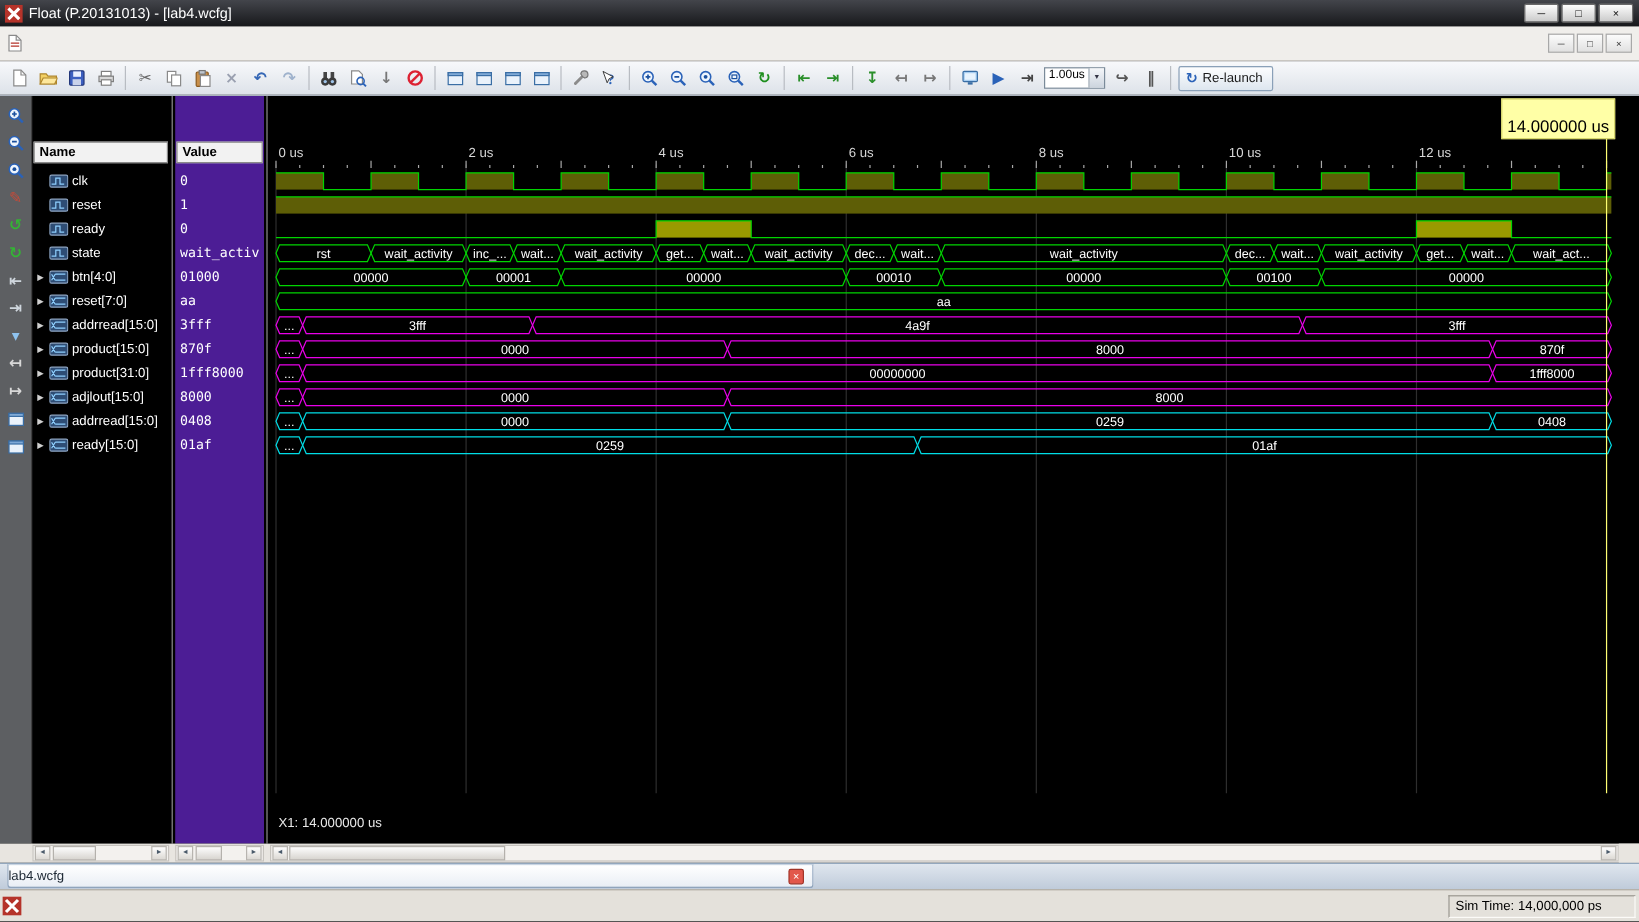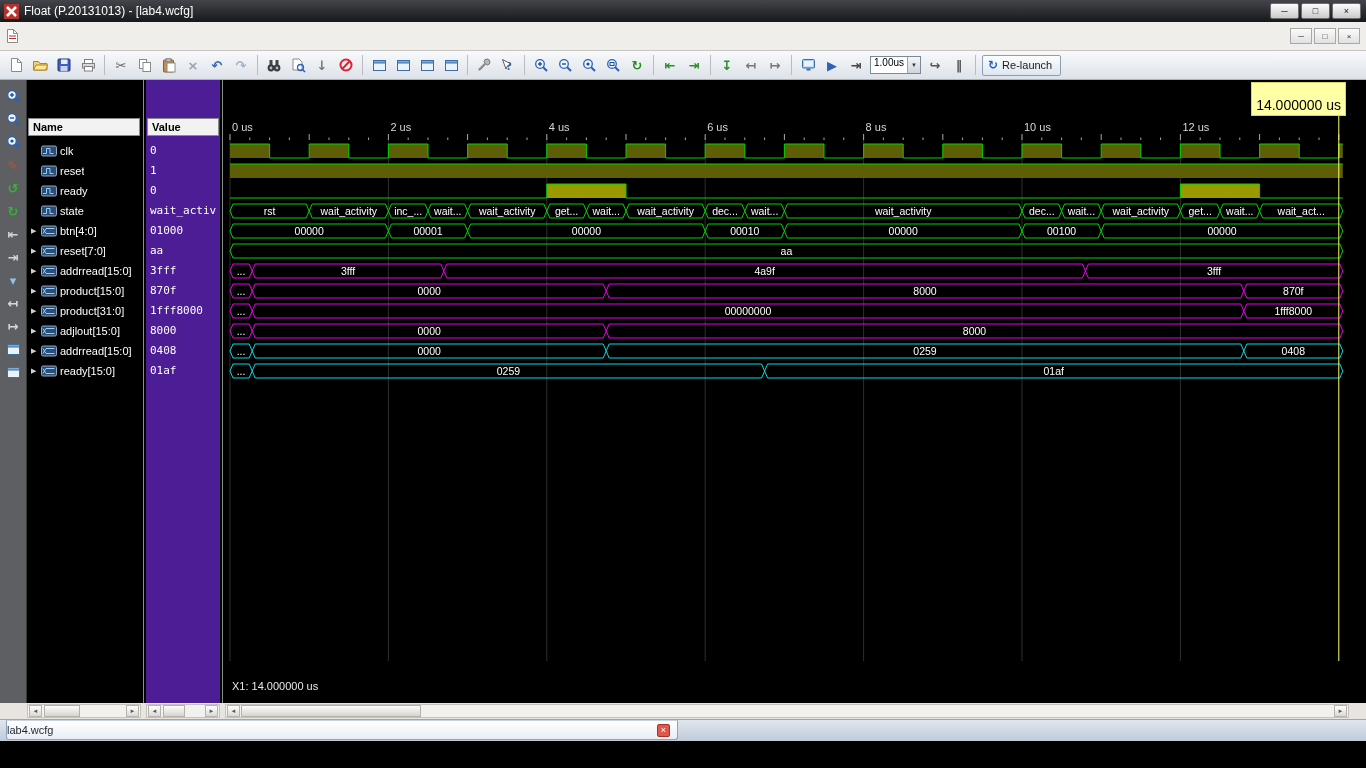--- a/index.html
+++ b/index.html
@@ -758,14 +758,23 @@
     <div class="scorner" style="left:1349px;width:17px"></div>
   </div>
 
   <div class="tabbar">
     <div class="tab">
       <span>lab4.wcfg</span>
       <span class="tabclose">×</span>
     </div>
   </div>
 
+  <div class="statusbar">
+    <span class="statusicon">
+      <svg width="16" height="16">
+          <rect width="16" height="16" fill="#b5332a"></rect>
+          <path d="M3 3 L13 13 M13 3 L3 13" stroke="#fff" stroke-width="2.6"></path>
+        </svg>
+    </span>
+    <div class="simtime">Sim Time: 14,000,000 ps</div>
+  </div>
 
 </div>
 
 </body></html>

